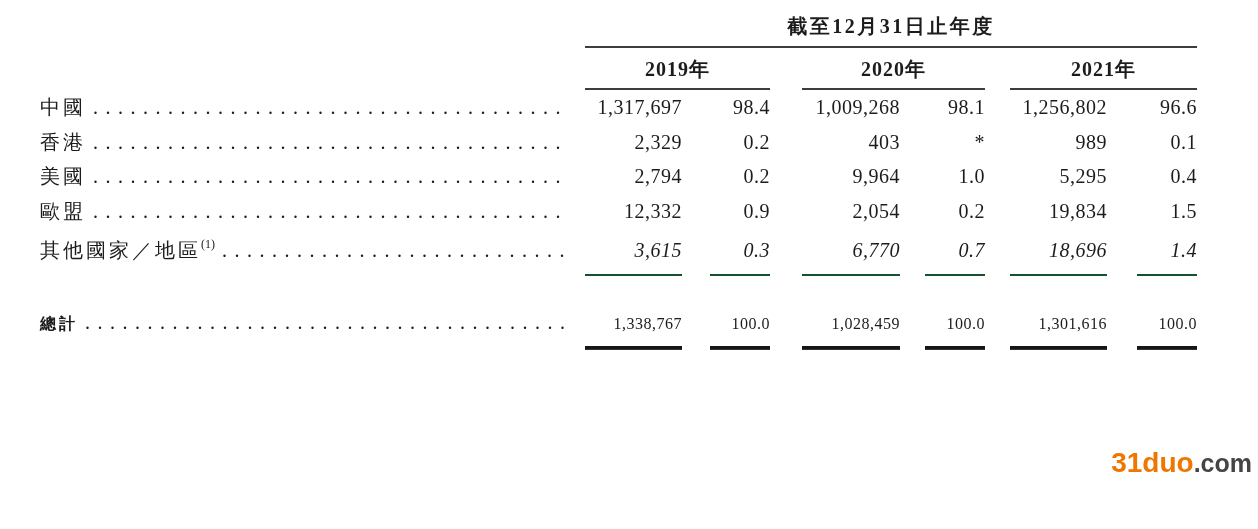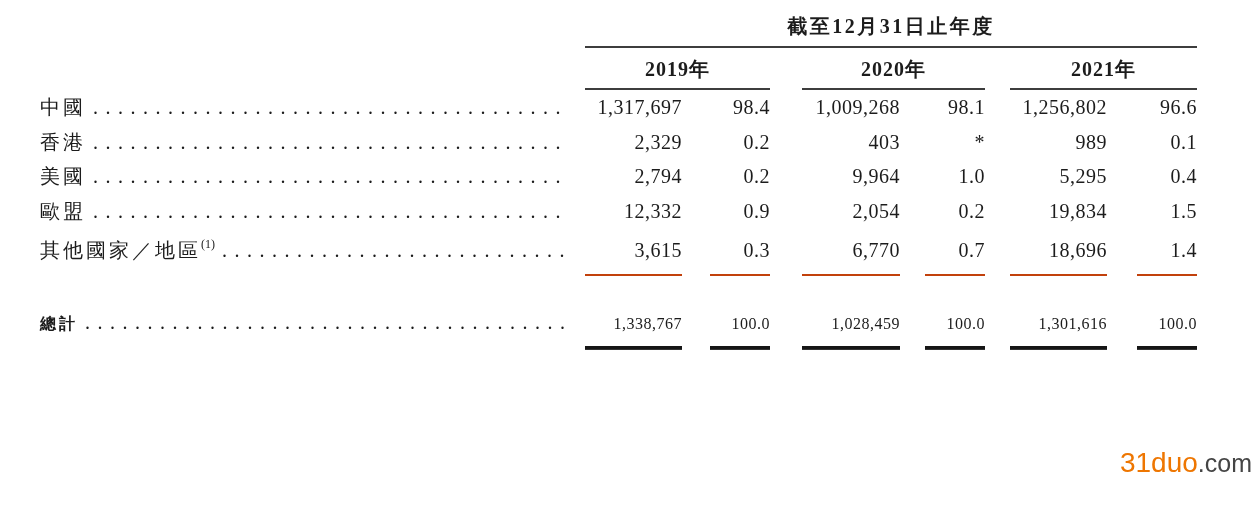--- a/index.html
+++ b/index.html
@@ -85,38 +85,38 @@
   .lbl { white-space: nowrap; letter-spacing: 3px; }
   .lbl sup { font-size: 12px; letter-spacing: 0; position: relative; top: -1px; }
   .leader { flex: 1; overflow: hidden; white-space: nowrap; padding-left: 7px; }
   .leader::after {
     content: "..................................................................................................";
     letter-spacing: 7.5px;
     font-size: 20px;
     color: #1c1c1c;
   }
   .num { text-align: right; letter-spacing: 0.5px; white-space: nowrap; }
-  tr.data td.ruled { border-bottom: 2px solid #c2410c; padding-bottom: 7px; }
+  tr.data td.ruled { border-bottom: 2px solid #14532d; padding-bottom: 7px; font-style: italic; }
   tr.spacer td { height: 30px; }
   tr.total td { line-height: 35px; font-size: 16px; }
   .total-lbl .lbl { font-weight: bold; }
   .dbl {
     height: 4px;
     border-top: 3px solid #161616;
     border-bottom: 1px solid #333333;
     margin-top: 5px;
   }
 
   
   .watermark {
     position: absolute;
     right: 6px;
     bottom: 2px;
     font-family: "Liberation Sans", "DejaVu Sans", sans-serif;
-    font-weight: normal;
+    font-weight: bold;
     white-space: nowrap;
     line-height: 1;
   }
   .wm-brand { font-size: 28px; }
   .wm-suffix { font-size: 25px; }
 </style>
 </head>
 <body>
 
 <div class="page">

